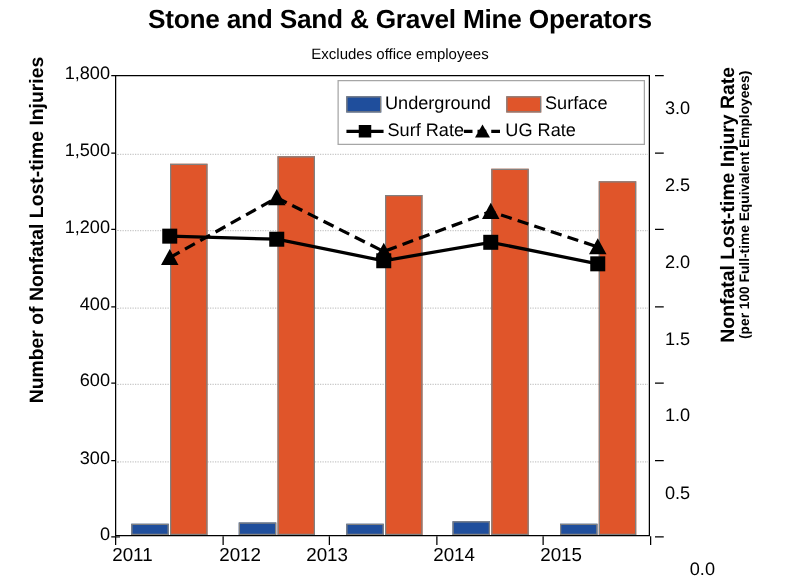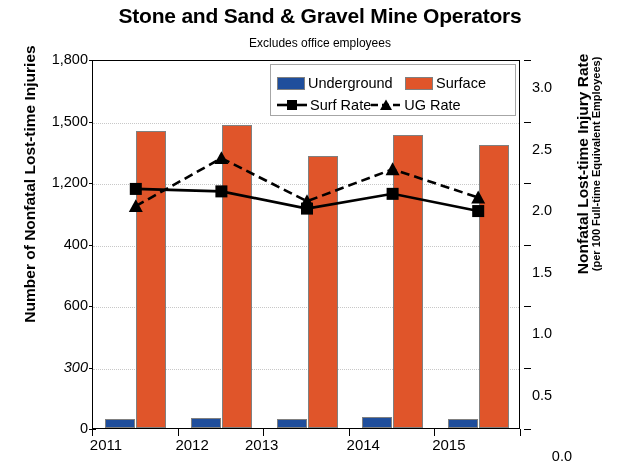--- a/index.html
+++ b/index.html
@@ -95,21 +95,21 @@
   <div class="axis-title-left">Number of Nonfatal Lost-time Injuries</div>
 
   <div class="axis-title-right">
     <span>Nonfatal Lost-time Injury Rate</span>
     <span class="sub">(per 100 Full-time Equivalent Employees)</span>
   </div>
 
   <div id="yaxis-left-ticks">
       <div class="ytick-left" style="top: 369px;">0</div>
       <div class="tick-mark-left" style="top: 369px;"></div>
-      <div class="ytick-left" style="top: 307.5px; font-style: italic;">300</div>
+      <div class="ytick-left" style="top: 307.5px;">300</div>
       <div class="tick-mark-left" style="top: 307.5px;"></div>
       <div class="ytick-left" style="top: 246px;">600</div>
       <div class="tick-mark-left" style="top: 246px;"></div>
       <div class="ytick-left" style="top: 184.5px;">400</div>
       <div class="tick-mark-left" style="top: 184.5px;"></div>
       <div class="ytick-left" style="top: 123px;">1,200</div>
       <div class="tick-mark-left" style="top: 123px;"></div>
       <div class="ytick-left" style="top: 61.5px;">1,500</div>
       <div class="tick-mark-left" style="top: 61.5px;"></div>
       <div class="ytick-left" style="top: 0px;">1,800</div>

